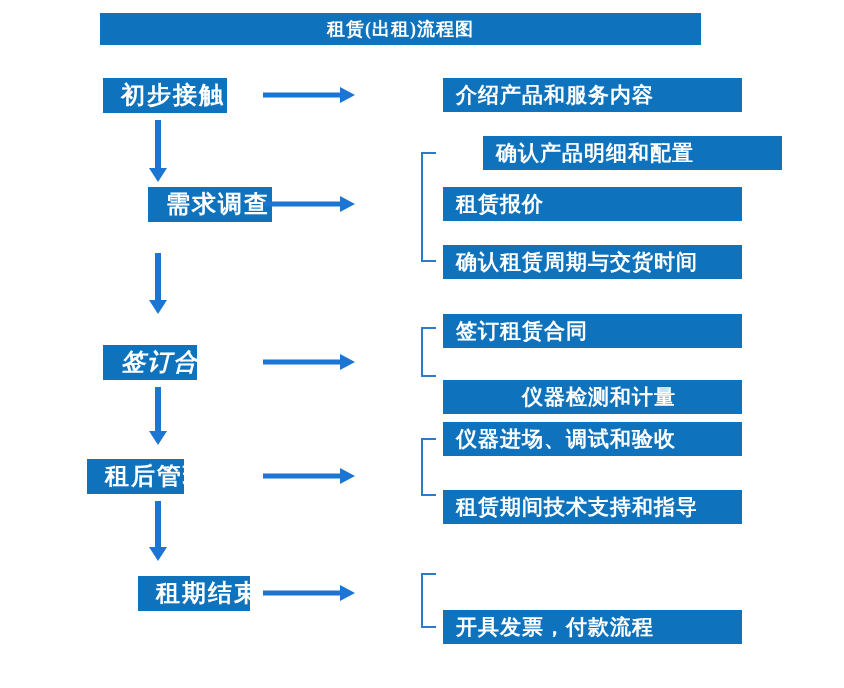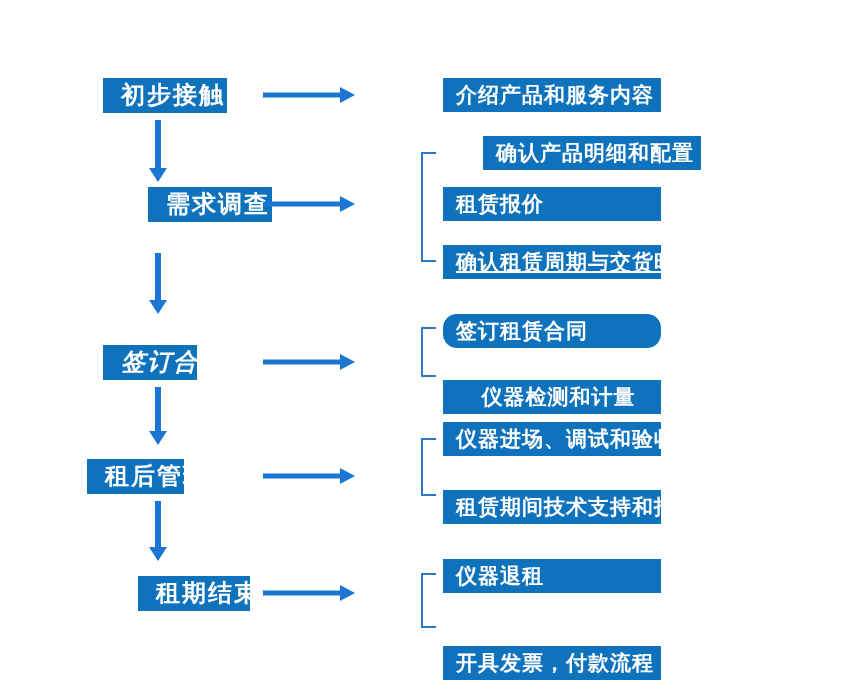--- a/index.html
+++ b/index.html
@@ -23,41 +23,42 @@
     left: 100px; top: 13px; width: 601px; height: 32px;
     line-height: 32px; text-align: center;
     font-size: 18px; letter-spacing: 1px;
   }
   .lbox {
     height: 35px; line-height: 35px;
     font-size: 24px; letter-spacing: 2px;
     padding-left: 18px;
   }
   .rbox {
-    left: 443px; width: 218px; height: 34px; line-height: 34px;
+    left: 443px; width: 299px; height: 34px; line-height: 34px;
     font-size: 21px; letter-spacing: 1px;
     padding-left: 13px;
   }
   svg.arrow { position: absolute; display: block; }
   svg .shaft { stroke: var(--arrow-blue, #1a76d2); }
   svg .head  { fill: var(--arrow-blue, #1a76d2); }
   .bracket {
     position: absolute;
     width: 15px;
     box-sizing: border-box;
     border-left: 2px solid var(--bracket-blue, #2f7ac6);
     border-top: 2px solid var(--bracket-blue, #2f7ac6);
     border-bottom: 2px solid var(--bracket-blue, #2f7ac6);
   }
 </style>
 </head>
 <body>
 
 <div class="canvas">
 
+  <div class="box title-bar">租赁(出租)流程图</div>
 
   <div class="box lbox" style="left:103px; top:78px;  width:124px;">初步接触</div>
   <div class="box lbox" style="left:103px; top:187px; width:124px;margin-left:45px;">需求调查</div>
   <div class="box lbox" style="left:103px; top:345px; width:94px;font-style:italic;">签订合同</div>
   <div class="box lbox" style="left:87px; top:459px; width:97px;">租后管理</div>
   <div class="box lbox" style="left:100px; top:576px; width:112px;margin-left:38px;">租期结束</div>
 
   <svg class="arrow" style="left:149px; top:120px;" width="18" height="62">
     <line class="shaft" x1="9" y1="0" x2="9" y2="49" stroke-width="6"></line>
     <polygon class="head" points="0,48 18,48 9,62"></polygon>
@@ -98,24 +99,23 @@
 
   <div class="bracket" style="left:421px; top:152px; height:110px;"></div>
   <div class="bracket" style="left:421px; top:327px; height:50px;"></div>
   <div class="bracket" style="left:421px; top:438px; height:58px;"></div>
   <div class="bracket" style="left:421px; top:573px; height:55px;"></div>
 
   <div class="box rbox" style="top:78px;">介绍产品和服务内容</div>
 
   <div class="box rbox" style="top:136px;margin-left:40px;">确认产品明细和配置</div>
   <div class="box rbox" style="top:187px;">租赁报价</div>
-  <div class="box rbox" style="top:245px;text-decoration:underline;">确认租赁周期与交货时间</div>
+  <div class="box rbox" style="top:245px;">确认租赁周期与交货时间</div>
 
-  <div class="box rbox" style="top:314px;border-radius:14px;">签订租赁合同</div>
+  <div class="box rbox" style="top:314px;">签订租赁合同</div>
   <div class="box rbox" style="top:380px;text-align:center;">仪器检测和计量</div>
 
   <div class="box rbox" style="top:422px;">仪器进场、调试和验收</div>
   <div class="box rbox" style="top:490px;">租赁期间技术支持和指导</div>
 
-  <div class="box rbox" style="top:559px;">仪器退租</div>
-  <div class="box rbox" style="top:610px;margin-top:36px;">开具发票，付款流程</div>
+  <div class="box rbox" style="top:610px;">开具发票，付款流程</div>
 
 </div>
 
 </body></html>

